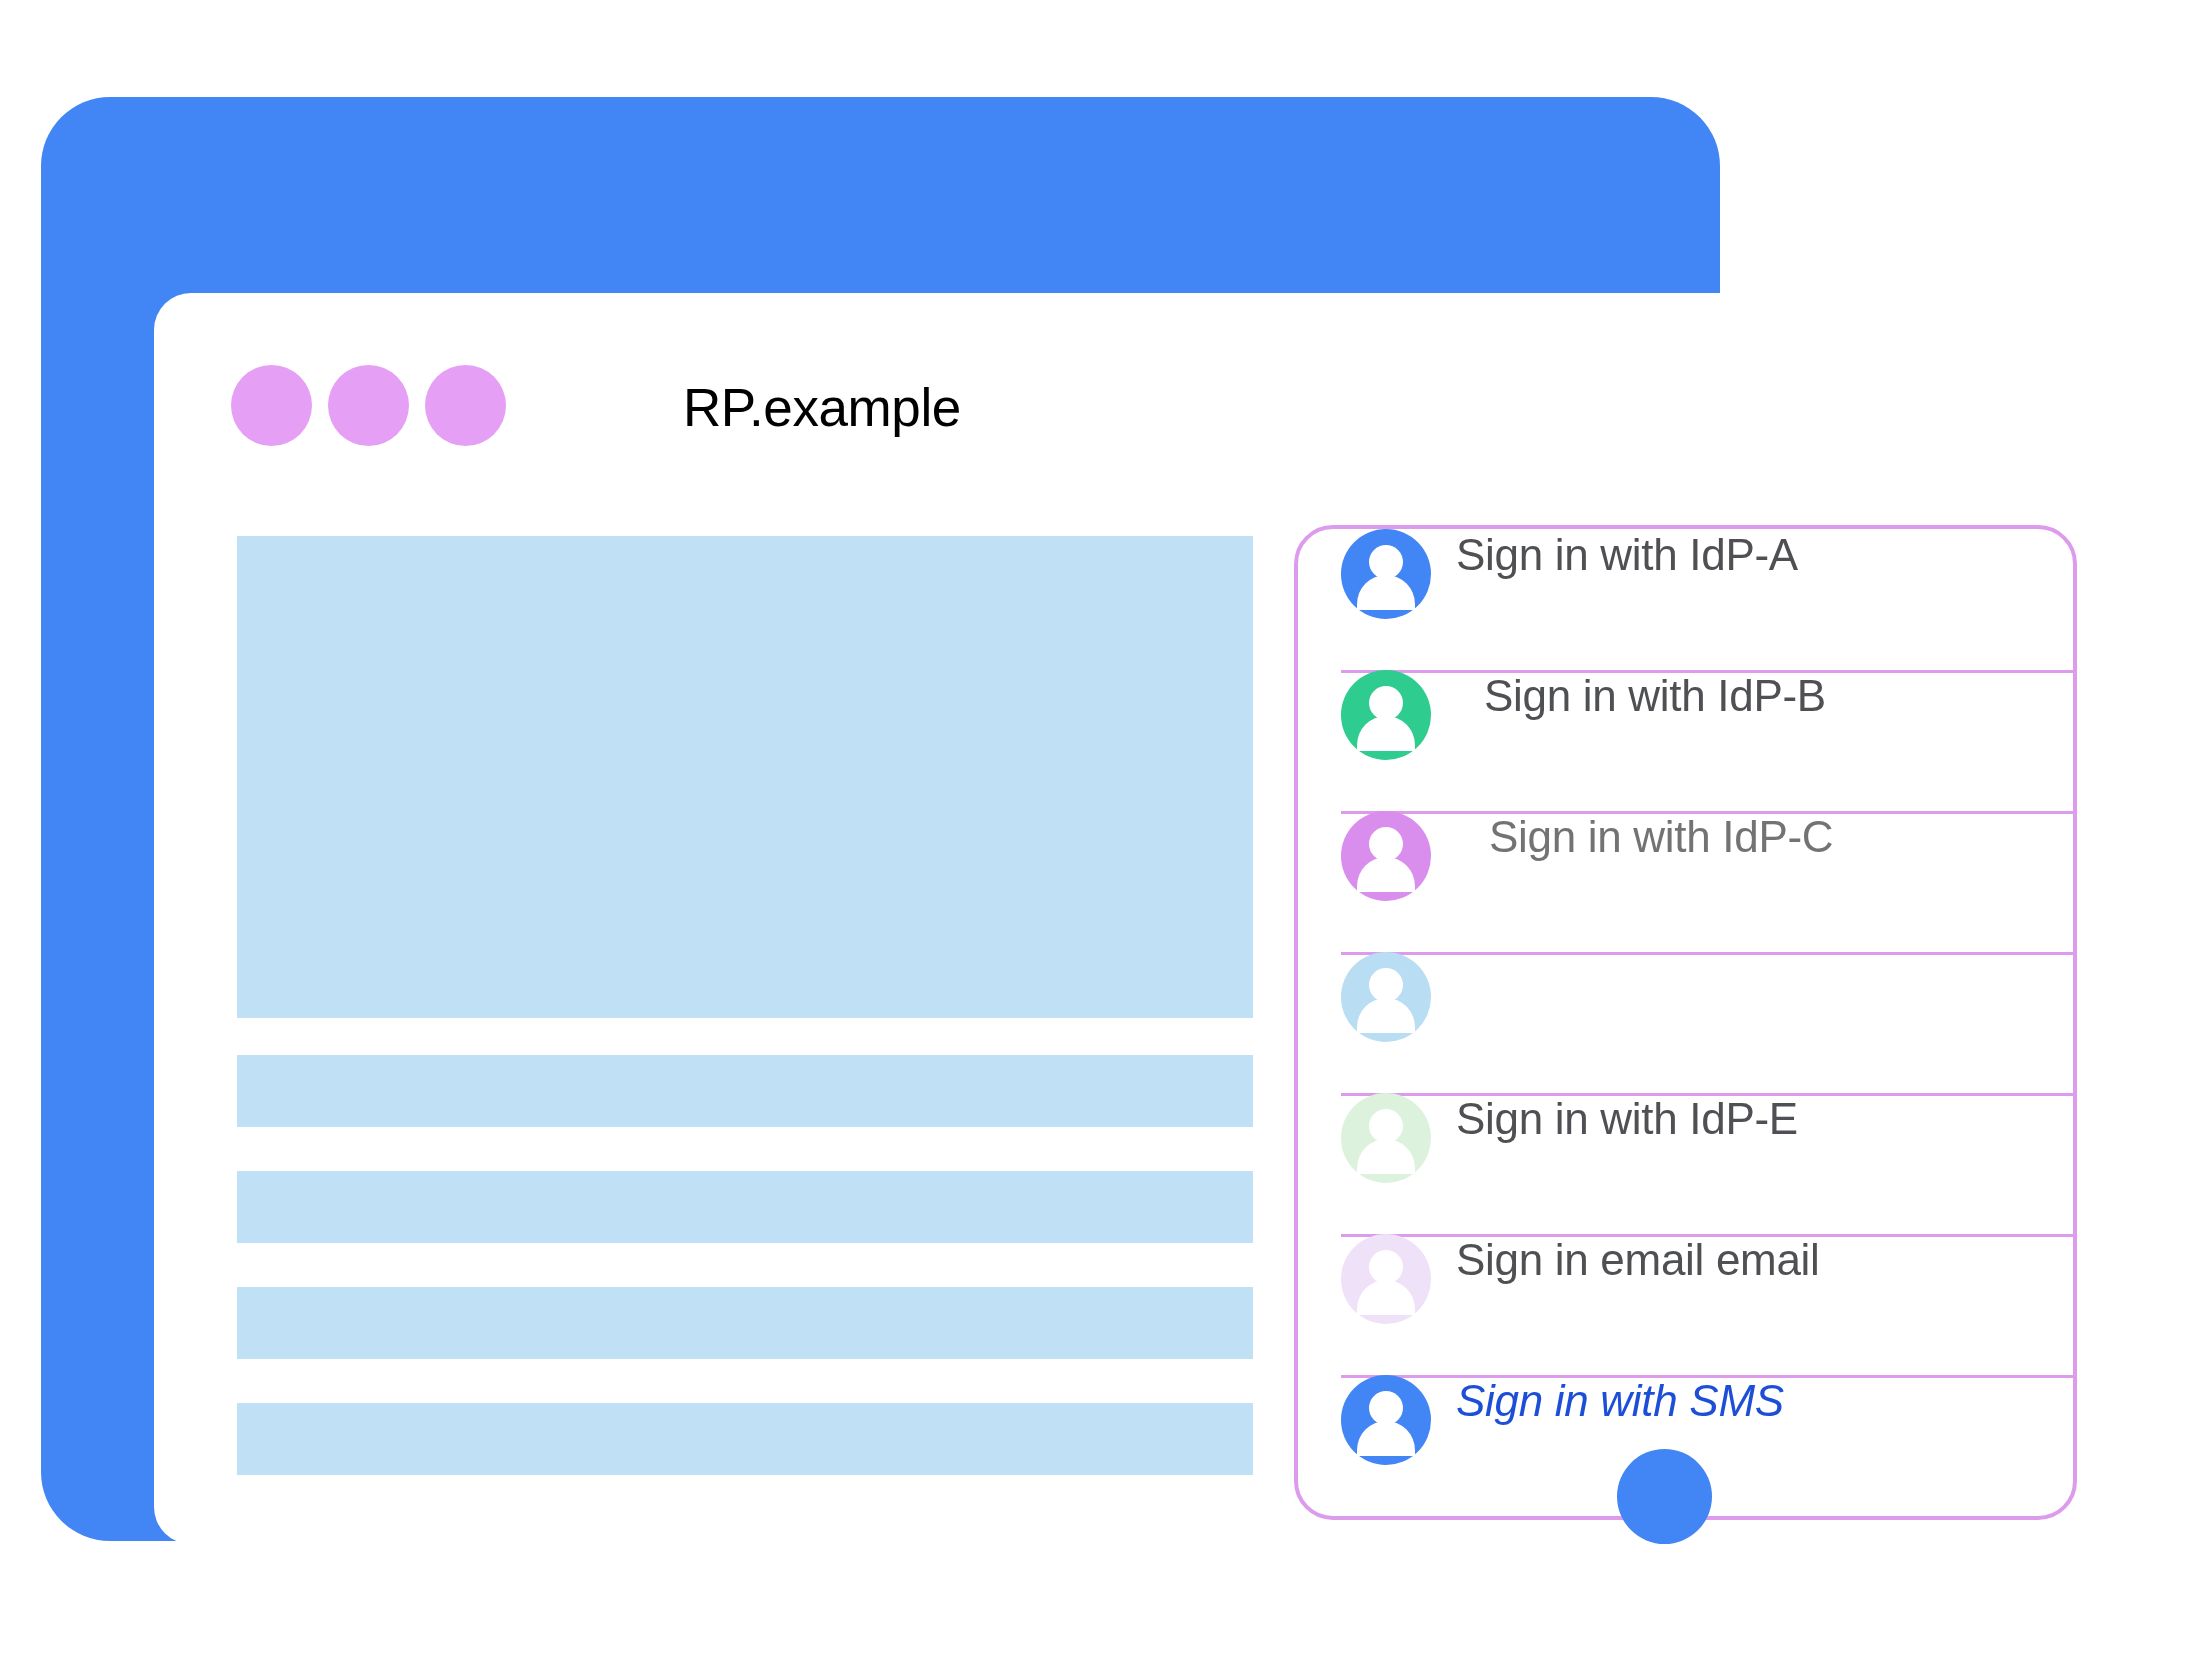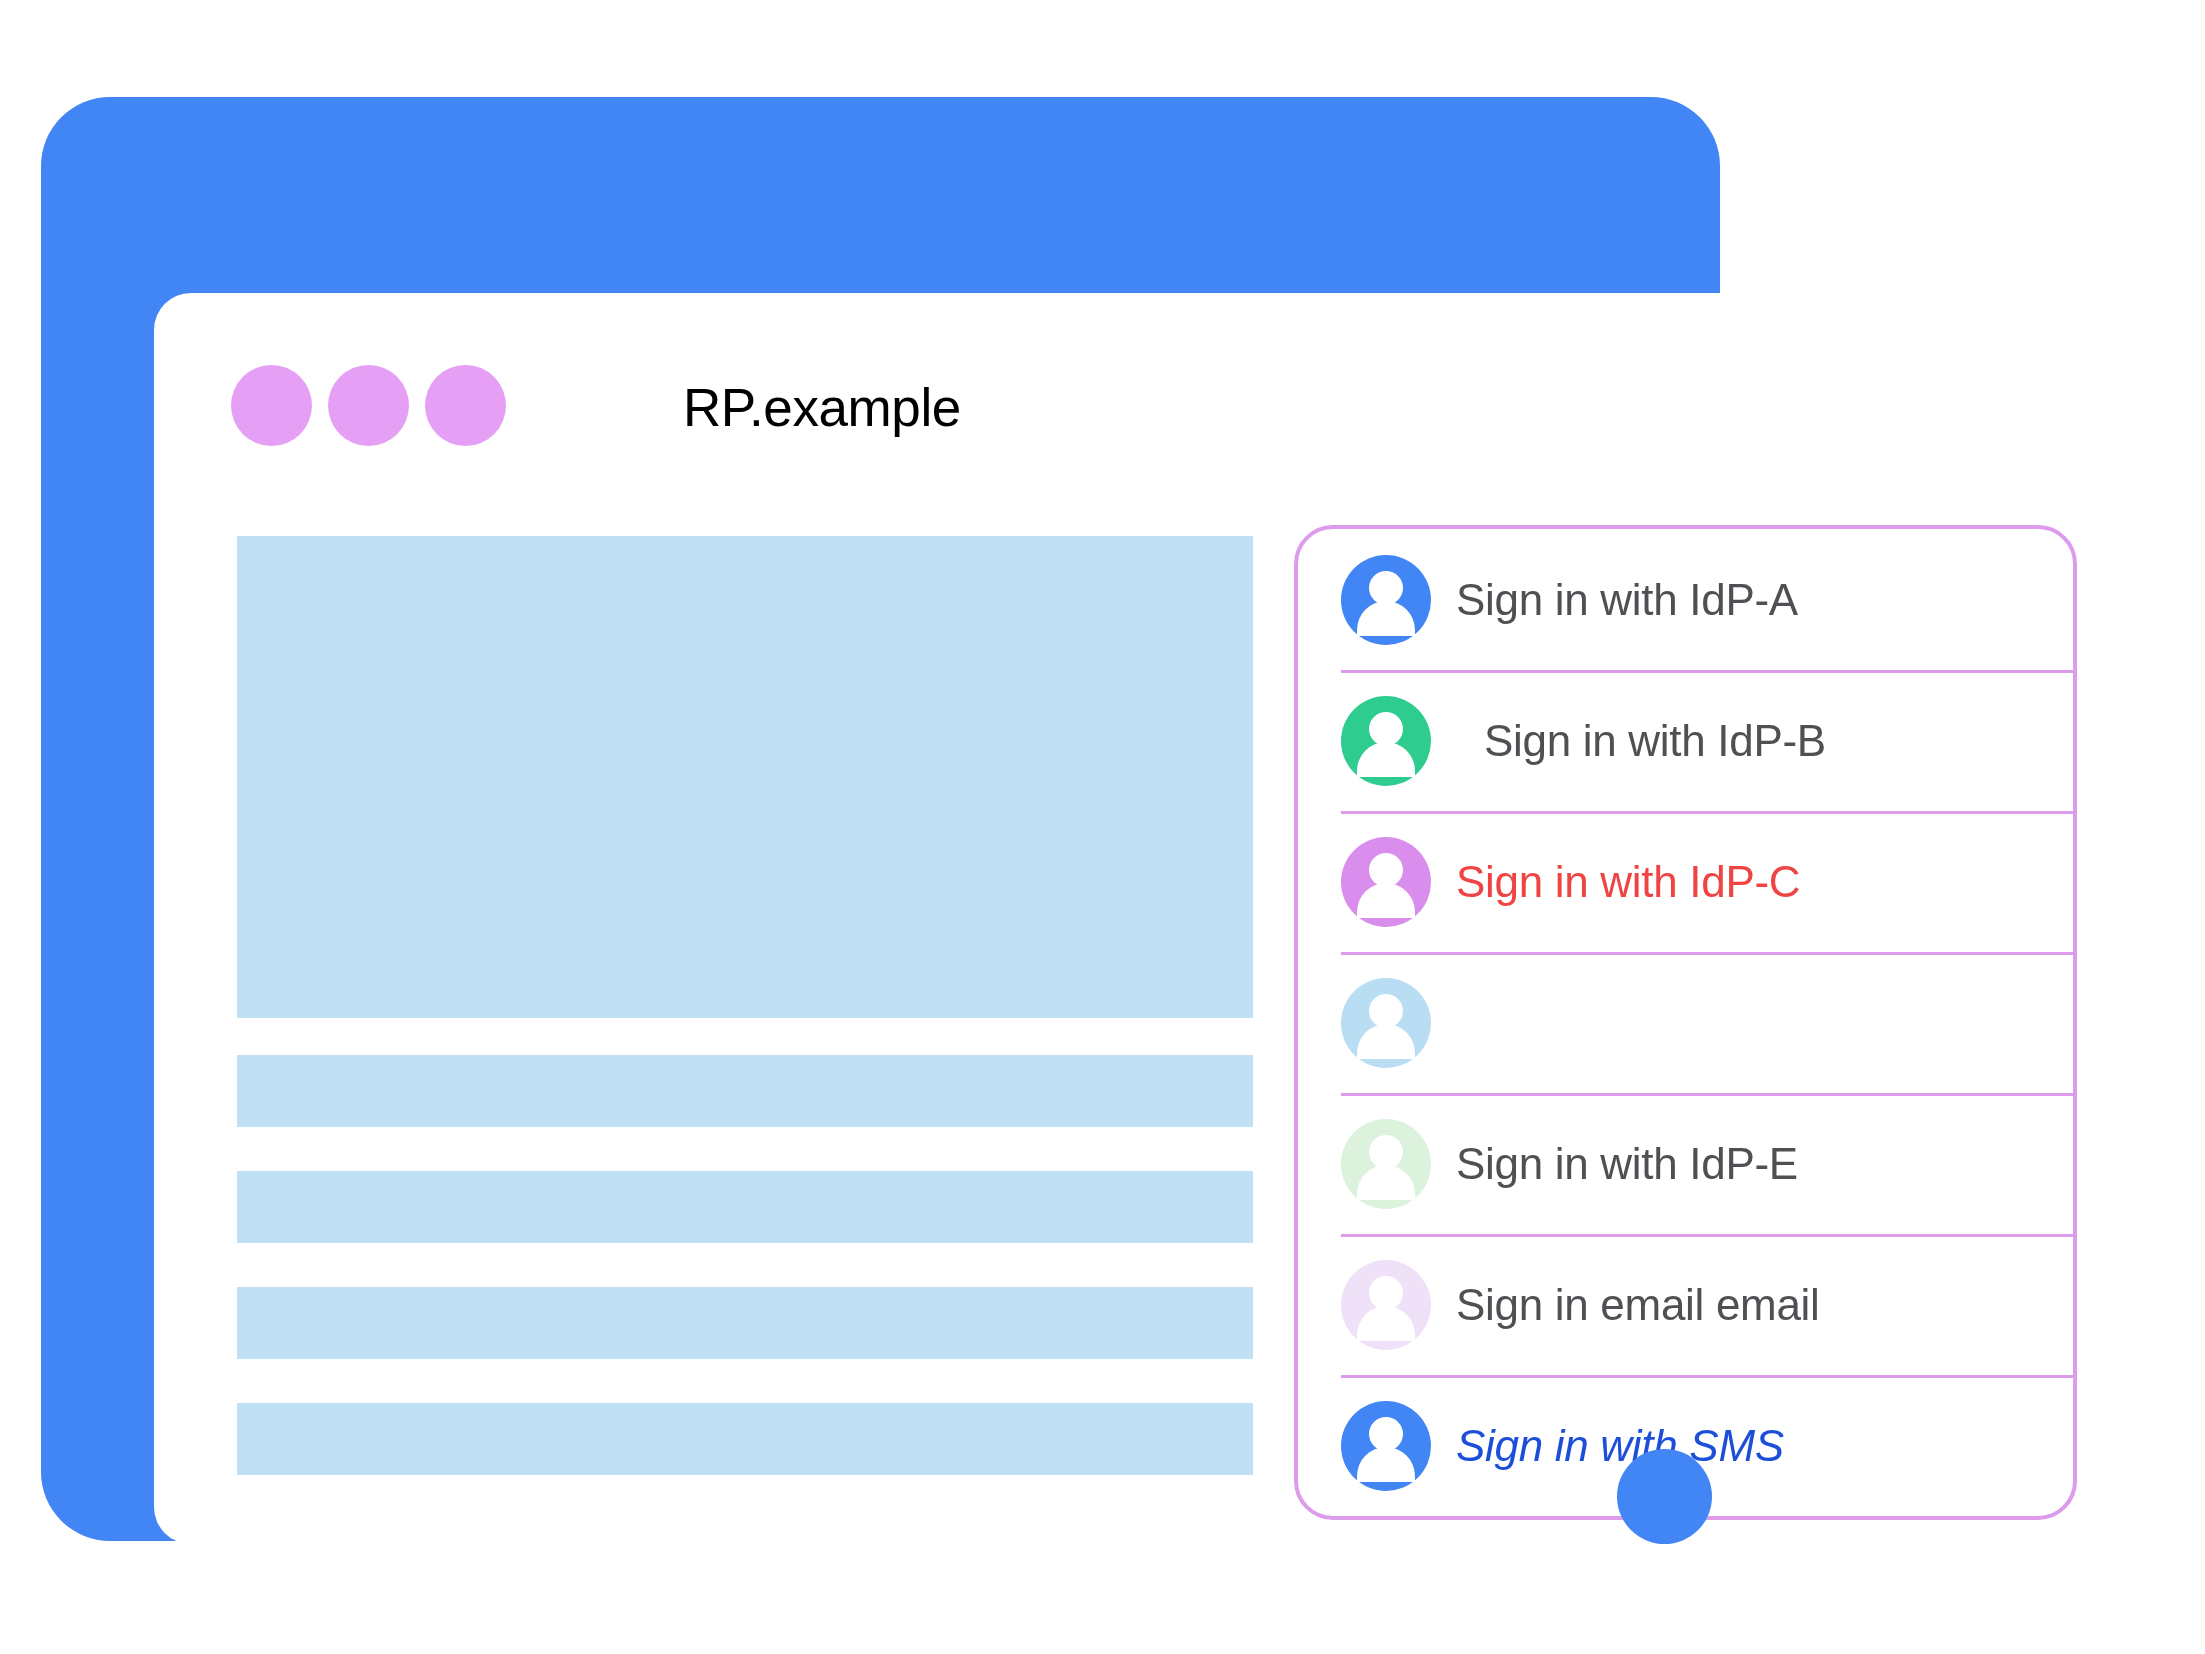--- a/index.html
+++ b/index.html
@@ -102,21 +102,21 @@
     width: 783px;
     border: 4.4px solid #dd9ceb;
     border-radius: 39px;
     background: #ffffff;
     box-sizing: border-box;
     overflow: hidden;
   }
   .signin-row {
     position: relative;
     display: flex;
-    align-items: center;
+    align-items: flex-start;
     height: 141px;
     padding-left: 43px;
     box-sizing: border-box;
   }
   .signin-row + .signin-row::before {
     content: "";
     position: absolute;
     left: 43px;
     right: 0;
     top: 0;
@@ -199,21 +199,21 @@
             <span class="body"></span>
         </span>
         <span class="signin-label" style="color: rgb(79, 80, 83); margin-left: 28px;">Sign in with IdP-B</span>
       </div>
 
       <div class="signin-row" style="--divider: #dd9ceb;">
         <span class="avatar" style="background: rgb(217, 141, 237);">
           <span class="head"></span>
             <span class="body"></span>
         </span>
-        <span class="signin-label" style="color: #ef4444;">Sign in with IdP-C</span>
+        <span class="signin-label" style="color: #737373; margin-left: 33px;">Sign in with IdP-C</span>
       </div>
 
       <div class="signin-row" style="--divider: #dd9ceb;">
         <span class="avatar" style="background: rgb(185, 221, 243);">
           <span class="head"></span>
             <span class="body"></span>
         </span>
       </div>
 
       <div class="signin-row" style="--divider: #dd9ceb;">

